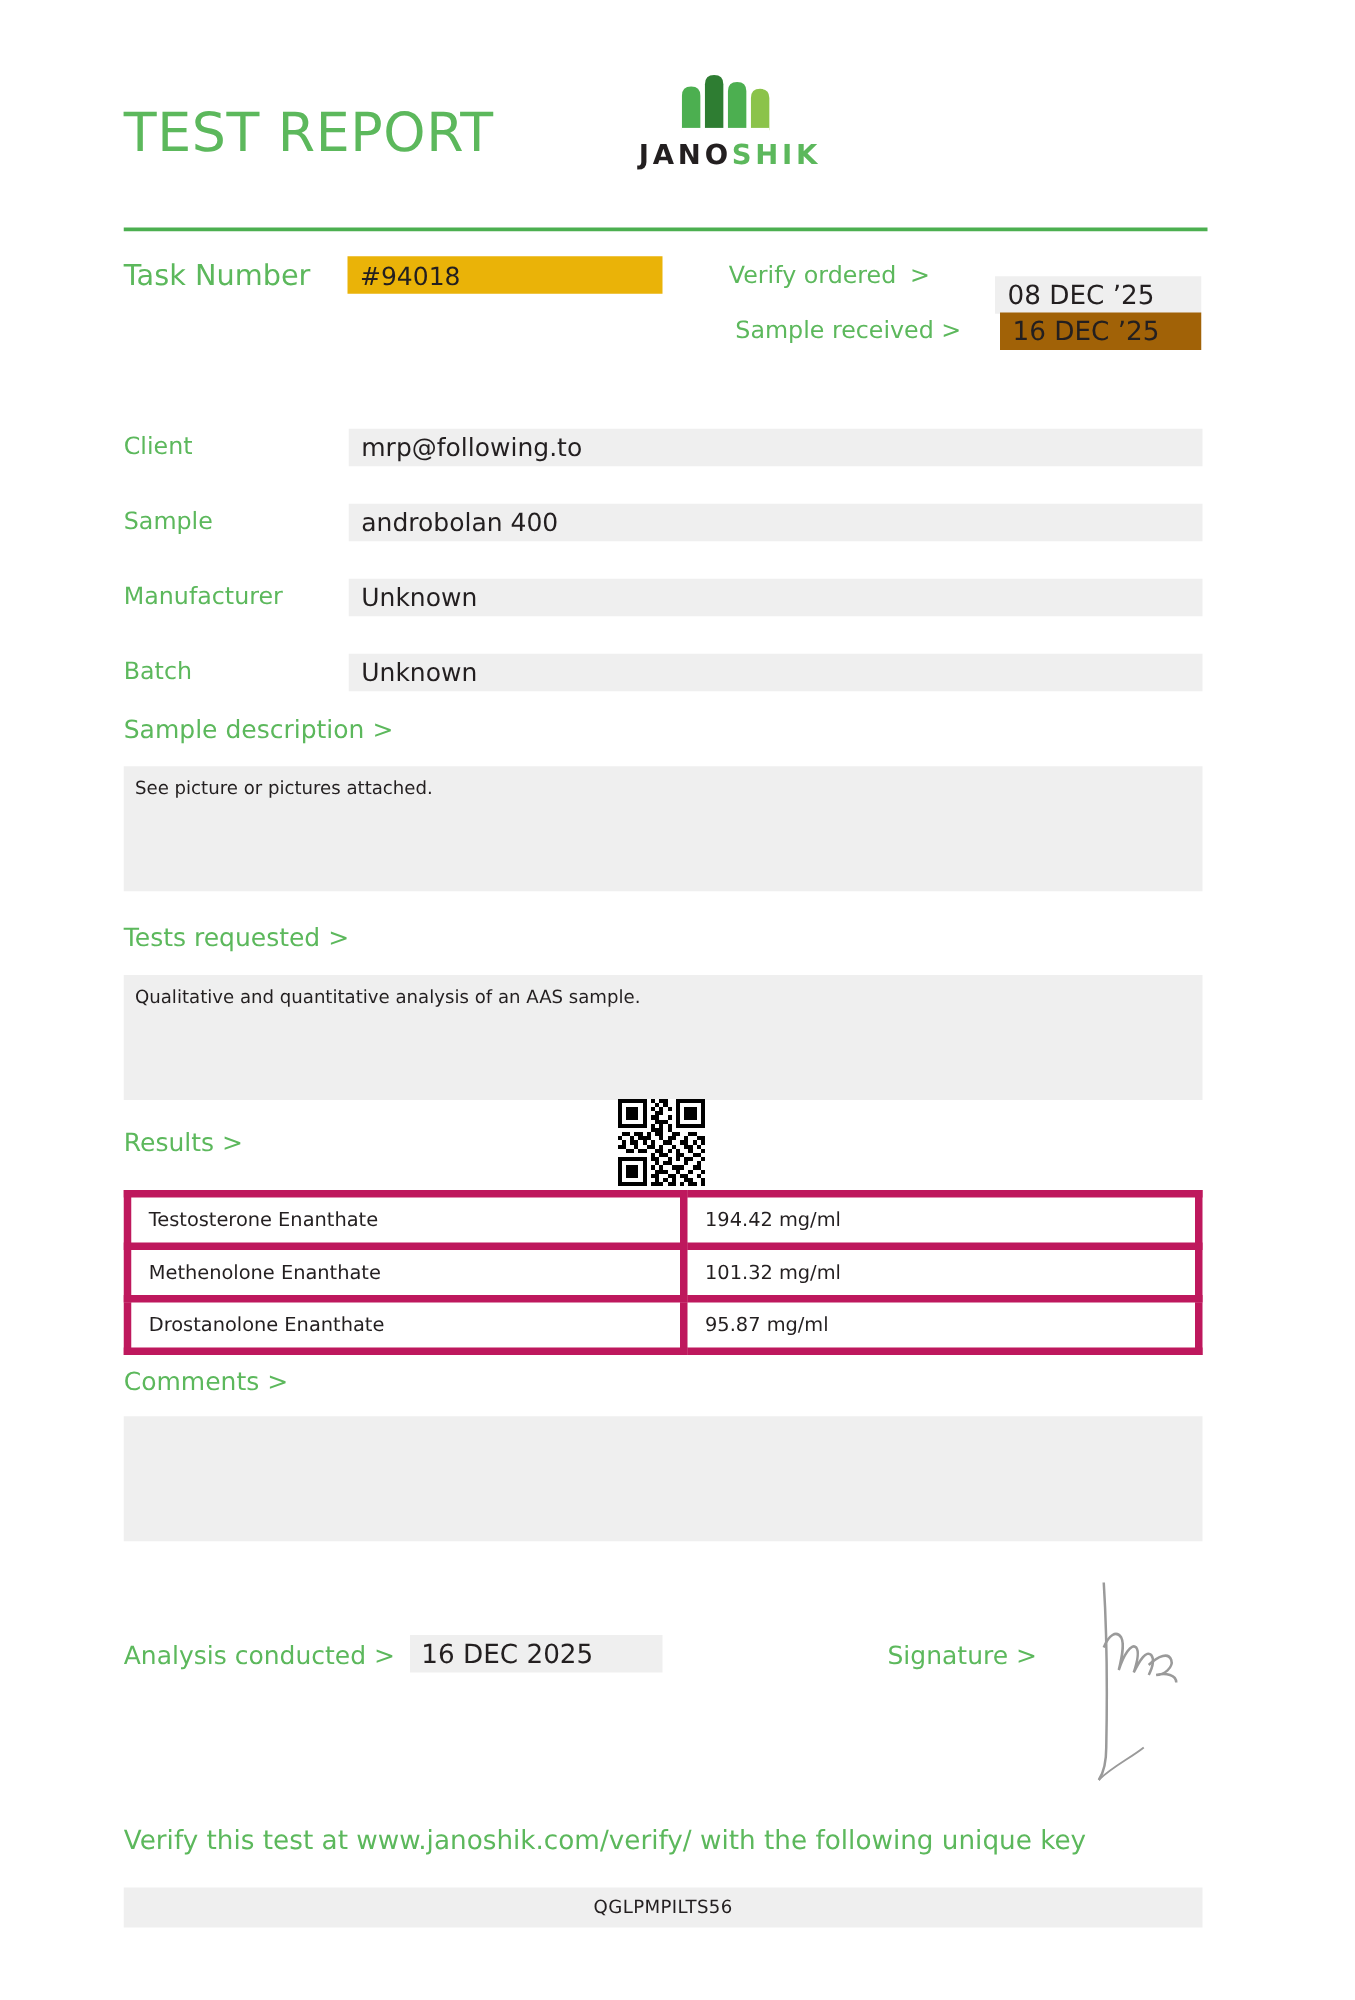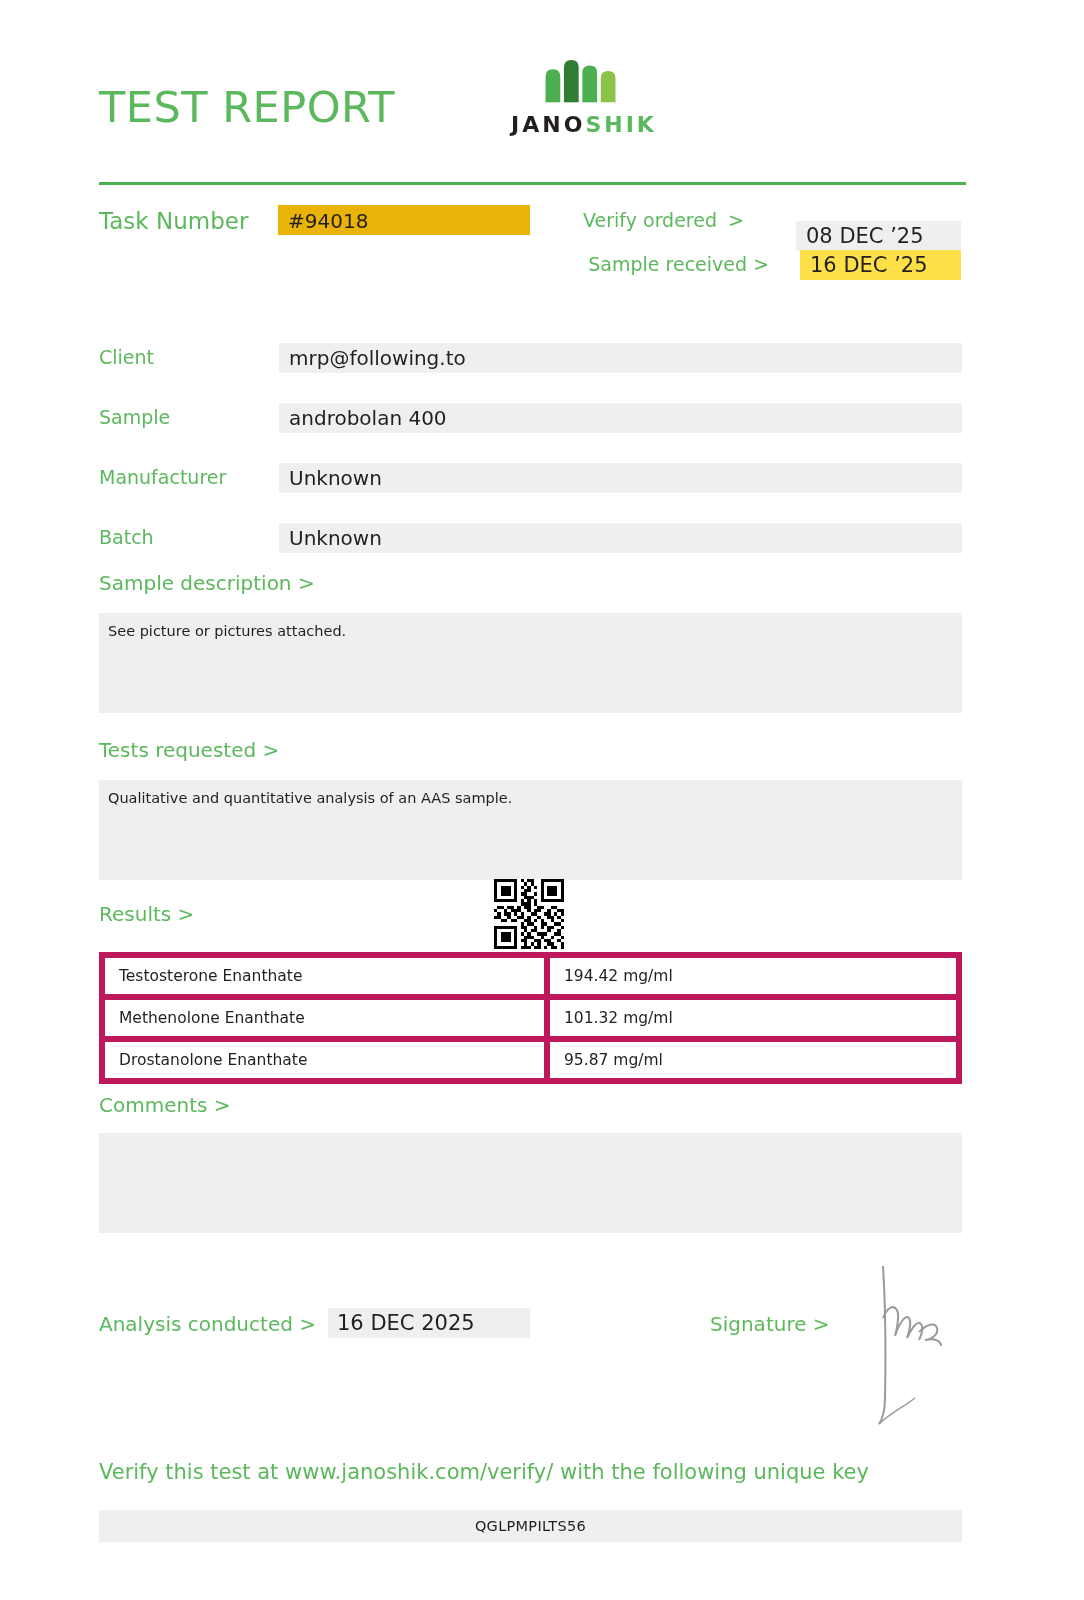--- a/index.html
+++ b/index.html
@@ -134,21 +134,21 @@
     font-size: 19px;
     color: #5cb85c;
     white-space: nowrap;
   }
   .received-value {
     position: absolute;
     left: 800px;
     top: 250px;
     width: 161px;
     height: 30px;
-    background: #fde047;
+    background: #a16207;
     font-size: 21px;
     padding: 3px 0 0 10px;
     box-sizing: border-box;
   }
 
   
   .info {
     position: absolute;
     left: 99px;
     top: 343px;

